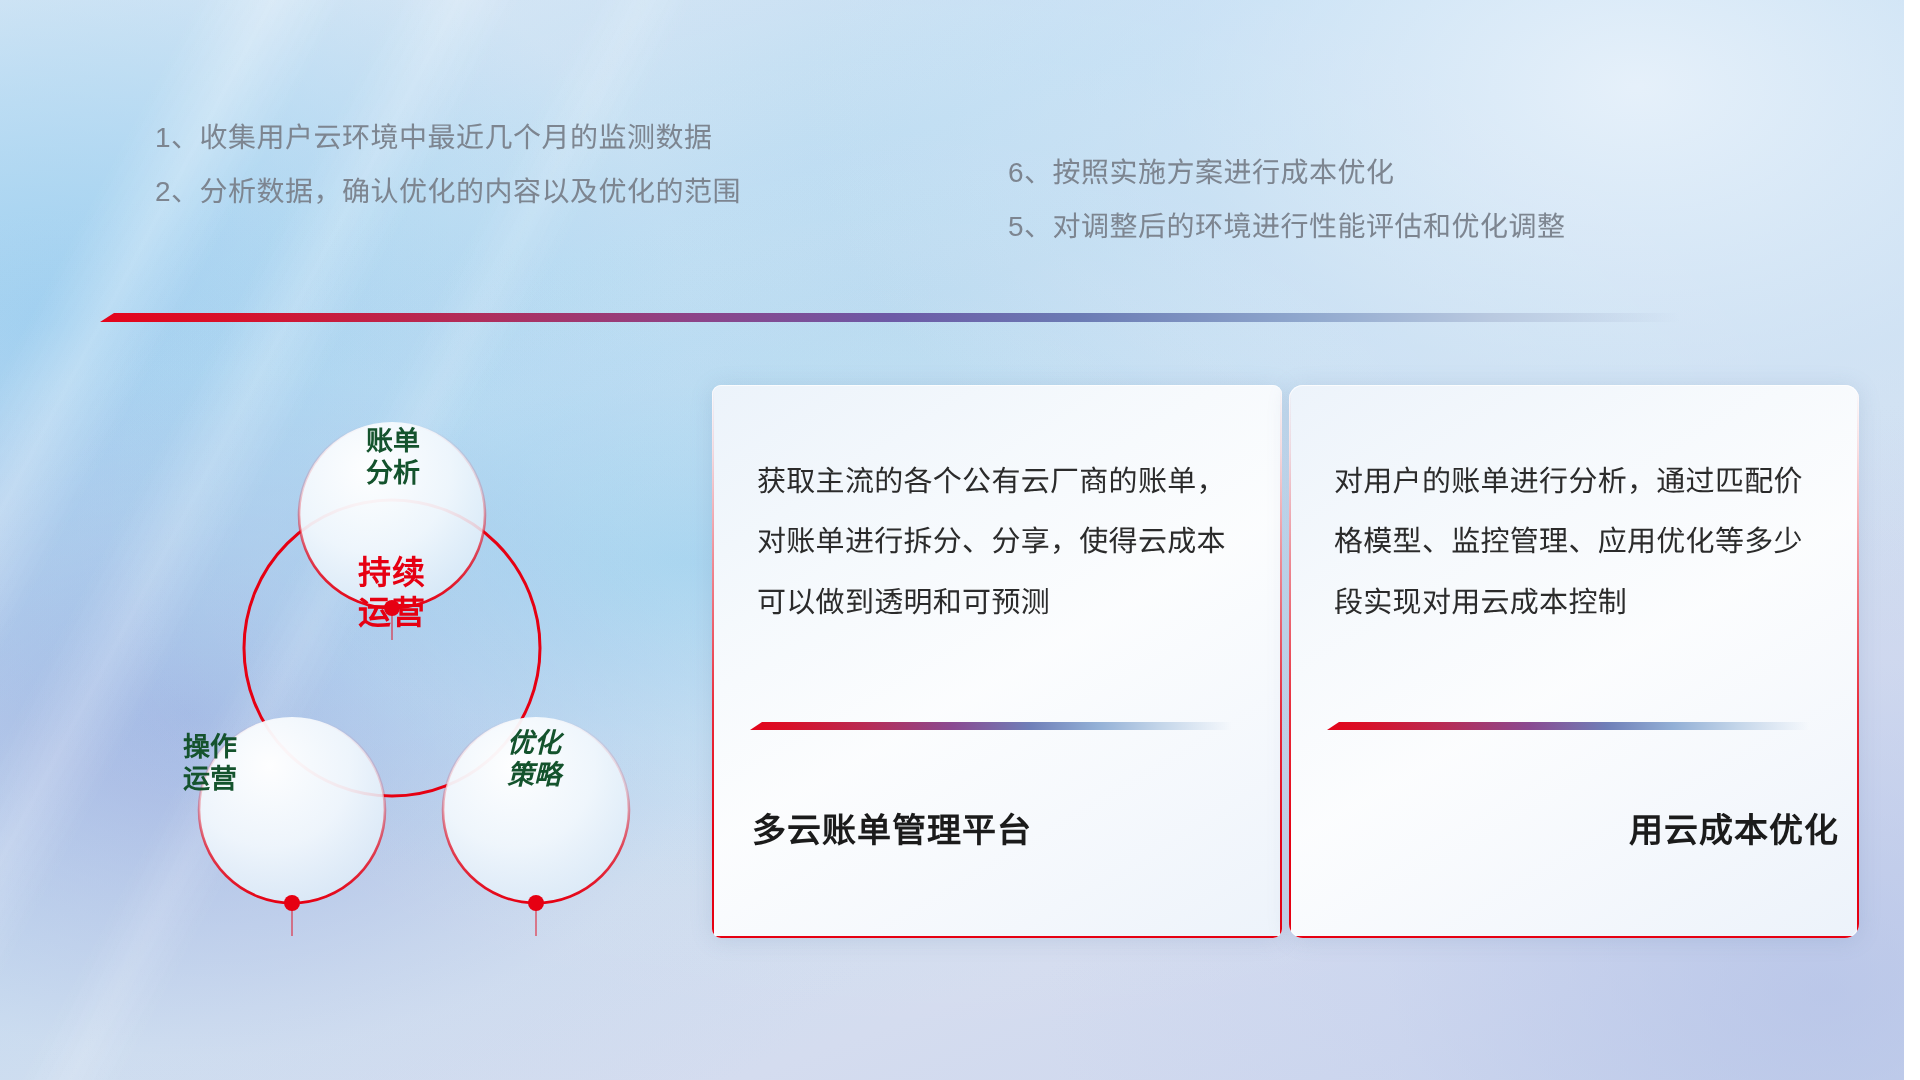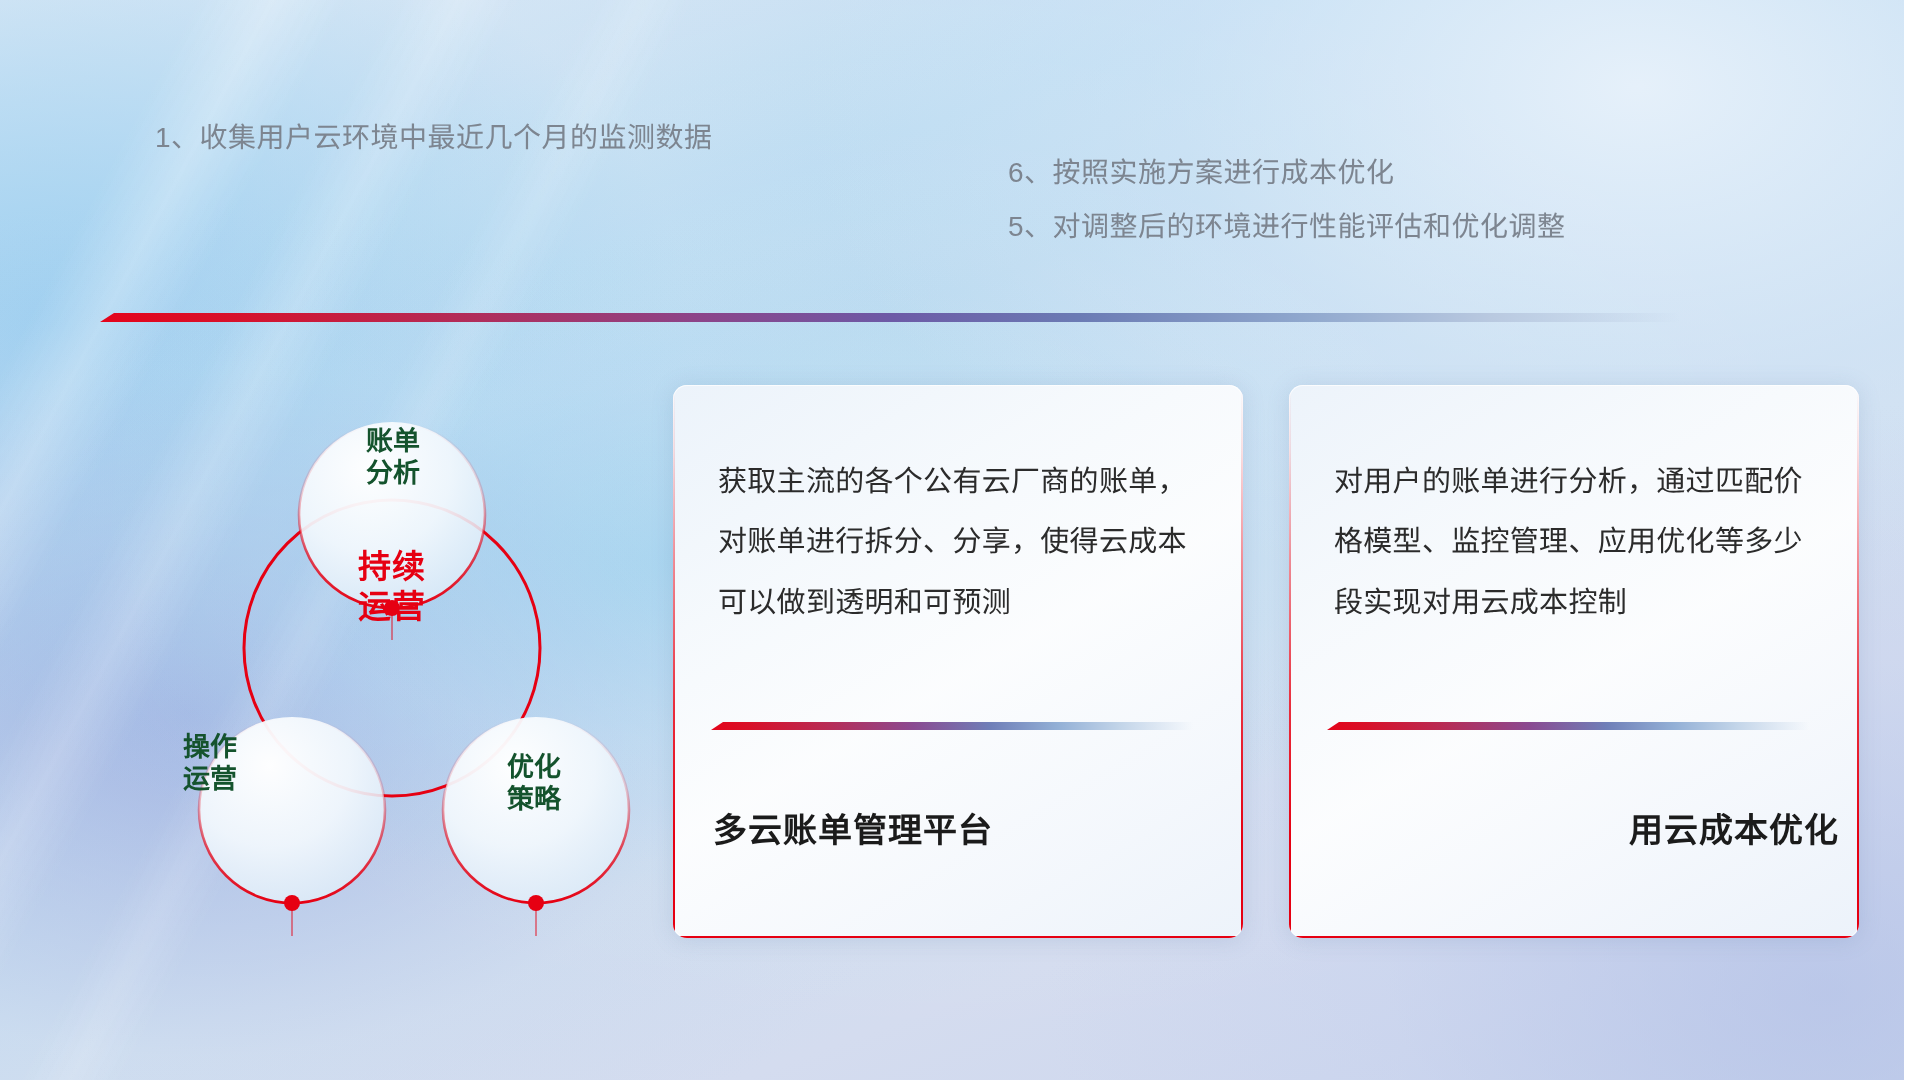--- a/index.html
+++ b/index.html
@@ -136,24 +136,24 @@
   .venn-label {
     position: absolute;
     text-align: center;
     font-weight: bold;
     line-height: 1.18;
     color: #14532d;
     white-space: pre-line;
   }
   .venn-label.top   { left: 207px; top: 74px;  width: 180px; font-size: 27px; }
   .venn-label.left  { left: 24px;  top: 380px; width: 180px; font-size: 27px; }
-  .venn-label.right { left: 348px; top: 400px; width: 180px; font-size: 27px; }
+  .venn-label.right { left: 348px; top: 376px; width: 180px; font-size: 27px; font-style: italic; }
   .venn-center {
     position: absolute;
-    left: 196px; top: 195px; width: 200px;
+    left: 196px; top: 201px; width: 200px;
     text-align: center;
     font-size: 33px;
     font-weight: bold;
     line-height: 1.2;
     color: #e60012;
     white-space: pre-line;
     letter-spacing: 1px;
   }
 
   
@@ -168,21 +168,21 @@
         rgba(238,244,251,0.96) 0%,
         rgba(247,250,253,0.97) 28%,
         rgba(252,253,254,0.99) 52%,
         rgba(246,249,253,0.97) 76%,
         rgba(238,244,251,0.96) 100%);
     box-shadow:
       0 2px 22px rgba(90,120,165,0.18),
       inset 0 0 0 1px rgba(255,255,255,0.75);
     overflow: hidden;
   }
-  #card-1 { left: 673px; }
+  #card-1 { left: 712px; border-radius: 9px; }
   #card-2 { left: 1289px; }
 
   
   .card .edge-l,
   .card .edge-r {
     position: absolute;
     top: 0; bottom: 0; width: 2px;
     background: linear-gradient(180deg,
       rgba(230,0,18,0) 0%,
       rgba(230,0,18,0.12) 12%,
@@ -246,20 +246,21 @@
   <div class="bg-layer bg-glow-left"></div>
   <div class="bg-layer bg-glow-violet"></div>
   <div class="bg-layer bg-glow-cyan"></div>
   <div class="bg-layer bg-glow-tr"></div>
   <div class="bg-layer bg-glow-br"></div>
   <div class="bg-layer bg-streaks"></div>
   <div class="bg-layer bg-vignette"></div>
 
   <div class="bullets" id="bullets-left">
     <div class="row">1、收集用户云环境中最近几个月的监测数据</div>
+    <div class="row">2、分析数据，确认优化的内容以及优化的范围</div>
   </div>
 
   <div class="bullets" id="bullets-right">
     <div class="row">6、按照实施方案进行成本优化</div>
     <div class="row">5、对调整后的环境进行性能评估和优化调整</div>
   </div>
 
   <div id="header-divider">
     <div class="bar"></div>
   </div>

